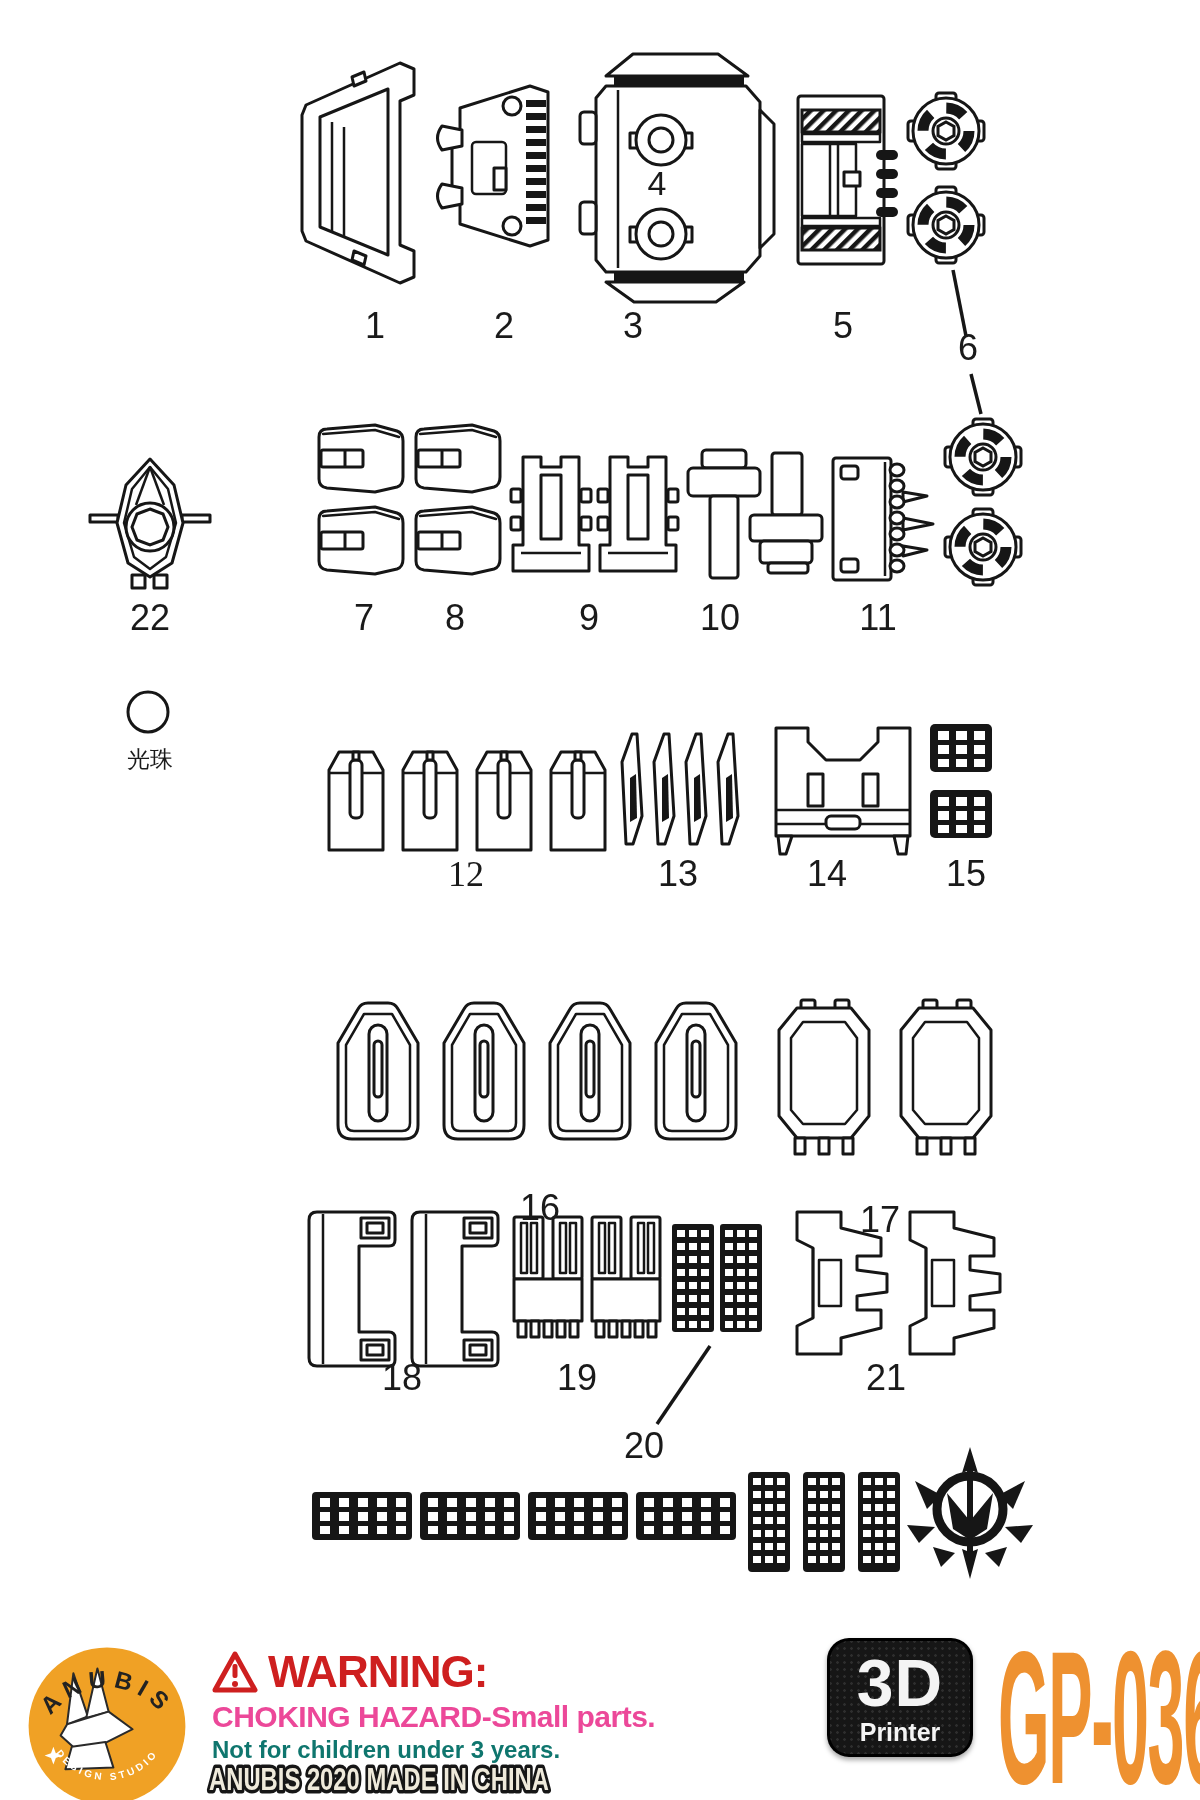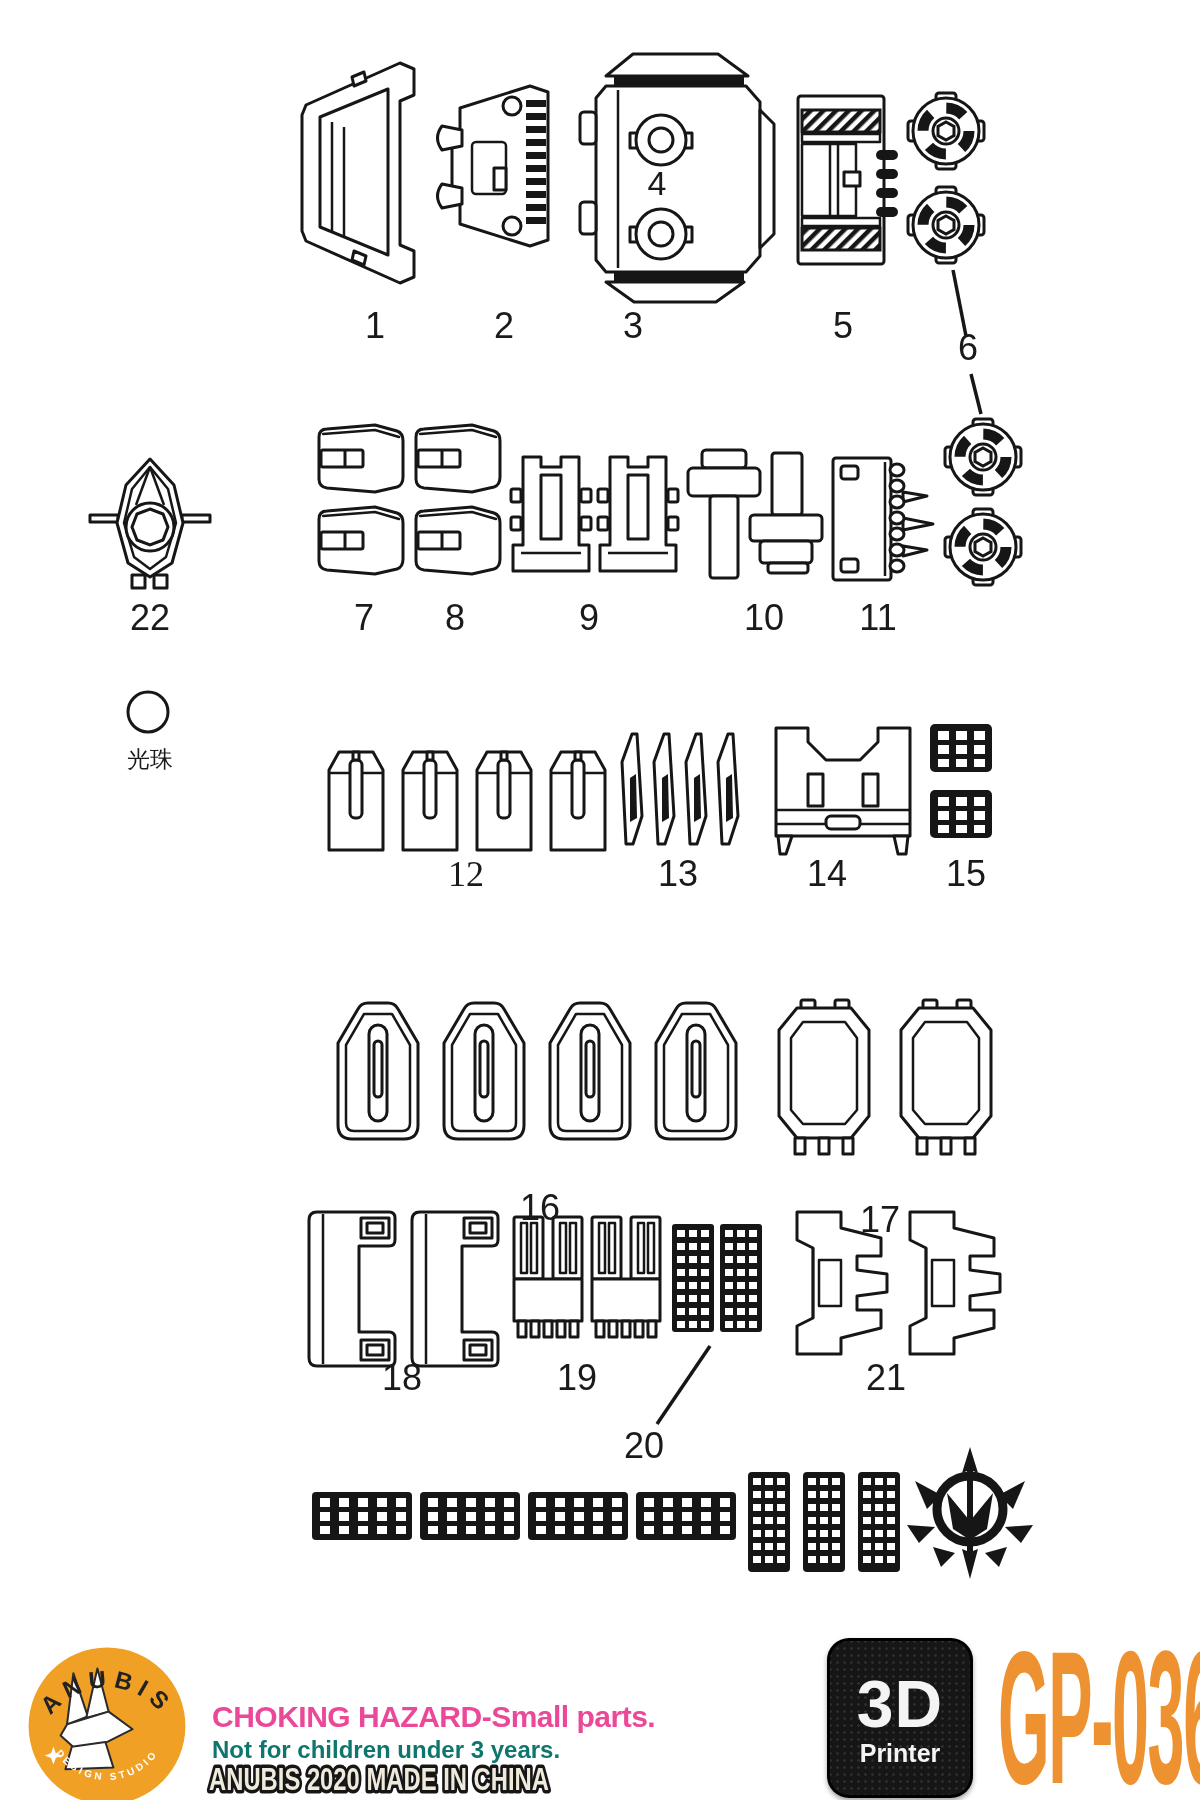--- a/index.html
+++ b/index.html
@@ -14,21 +14,21 @@
   .plabel.small{font-size:34px;}
   .bead-label{position:absolute;transform:translateX(-50%);font-size:23px;color:#1a1a1a;
           font-family:"Liberation Sans","DejaVu Sans",sans-serif;line-height:1;}
   
   .warn-title{position:absolute;left:212px;top:1650px;display:flex;align-items:center;gap:10px;
       color:#ce1f1f;font-weight:bold;font-size:44px;line-height:1;letter-spacing:-1px;}
   .warn-sub{position:absolute;left:212px;top:1702px;color:#ec4899;font-weight:bold;
       font-size:30px;line-height:1;letter-spacing:-0.5px;}
   .warn-note{position:absolute;left:212px;top:1738px;color:#0f766e;font-weight:bold;
       font-size:24px;line-height:1;}
-  .badge3d{position:absolute;left:827px;top:1638px;width:146px;height:160px;border-radius:22px;
+  .badge3d{position:absolute;left:827px;top:1638px;width:146px;height:119px;border-radius:22px;
       background-color:#161616;
       background-image:radial-gradient(rgba(255,255,255,0.10) 1px,transparent 1.6px);
       background-size:7px 7px;
       box-shadow:0 3px 5px rgba(0,0,0,0.35), inset 0 0 0 3px #000;
       display:flex;flex-direction:column;align-items:center;justify-content:center;}
   .badge3d .b3d{color:#f4f4f4;font-weight:bold;font-size:66px;line-height:1;letter-spacing:1px;}
   .badge3d .bpr{color:#f4f4f4;font-weight:bold;font-size:25px;line-height:1;margin-top:4px;}
   .gpcode{position:absolute;left:998px;top:1622px;color:#ee9130;font-weight:bold;
       font-size:190px;line-height:1;letter-spacing:-4px;transform:scaleX(0.35);
       transform-origin:left top;white-space:nowrap;}
@@ -433,21 +433,21 @@
   <div class="plabel" style="left:375px;top:308px;">1</div>
   <div class="plabel" style="left:504px;top:308px;">2</div>
   <div class="plabel" style="left:633px;top:308px;">3</div>
   <div class="plabel small" style="left:657px;top:166px;">4</div>
   <div class="plabel" style="left:843px;top:308px;">5</div>
   <div class="plabel" style="left:968px;top:330px;">6</div>
   <div class="plabel" style="left:150px;top:600px;">22</div>
   <div class="plabel" style="left:364px;top:600px;">7</div>
   <div class="plabel" style="left:455px;top:600px;">8</div>
   <div class="plabel" style="left:589px;top:600px;">9</div>
-  <div class="plabel" style="left:764px;top:600px;">10</div>
+  <div class="plabel" style="left:720px;top:600px;">10</div>
   <div class="plabel" style="left:878px;top:600px;">11</div>
   <div class="bead-label" style="left:150px;top:748px;">光珠</div>
   <div class="plabel" style="left:466px;top:856px;font-family:Liberation Serif, serif;">12</div>
   <div class="plabel" style="left:678px;top:856px;">13</div>
   <div class="plabel" style="left:827px;top:856px;">14</div>
   <div class="plabel" style="left:966px;top:856px;">15</div>
   <div class="plabel" style="left:540px;top:1190px;">16</div>
   <div class="plabel" style="left:880px;top:1190px;margin-top:12px;">17</div>
   <div class="plabel" style="left:402px;top:1360px;">18</div>
   <div class="plabel" style="left:577px;top:1360px;">19</div>
@@ -468,20 +468,28 @@
     </defs>
     <text font-family="Liberation Sans, sans-serif" font-size="30" font-weight="bold" fill="#222222" letter-spacing="8">
       <textPath href="#arcTop" startOffset="50%" text-anchor="middle">ANUBIS</textPath>
     </text>
     <text font-family="Liberation Sans, sans-serif" font-size="12.5" font-weight="bold" fill="#ffffff" letter-spacing="4">
       <textPath href="#arcBot" startOffset="50%" text-anchor="middle">DESIGN STUDIO</textPath>
     </text>
     <polygon fill="#ffffff" points="33,126 36,134 44,137 36,140 33,148 30,140 22,137 30,134"></polygon>
   </svg>
 
+  <div class="warn-title">
+    <svg width="46" height="42" viewBox="0 0 46 42">
+      <polygon points="23,3 43,39 3,39" fill="none" stroke="#ce1f1f" stroke-width="5" stroke-linejoin="round"></polygon>
+      <rect x="20.5" y="13" width="5" height="14" rx="2" fill="#ce1f1f"></rect>
+      <circle cx="23" cy="33" r="3" fill="#ce1f1f"></circle>
+    </svg>
+    <span>WARNING:</span>
+  </div>
   <div class="warn-sub">CHOKING HAZARD-Small parts.</div>
   <div class="warn-note">Not for children under 3 years.</div>
 
   <svg class="madeline" width="360" height="42" viewBox="0 0 360 42">
     <text x="4" y="32" font-family="Liberation Sans, sans-serif" font-size="31" font-weight="bold" fill="#efeadb" stroke="#161616" stroke-width="7" paint-order="stroke" stroke-linejoin="round" textLength="340" lengthAdjust="spacingAndGlyphs">ANUBIS 2020 MADE IN CHINA</text>
   </svg>
 
   <div class="badge3d">
     <div class="b3d">3D</div>
     <div class="bpr">Printer</div>

